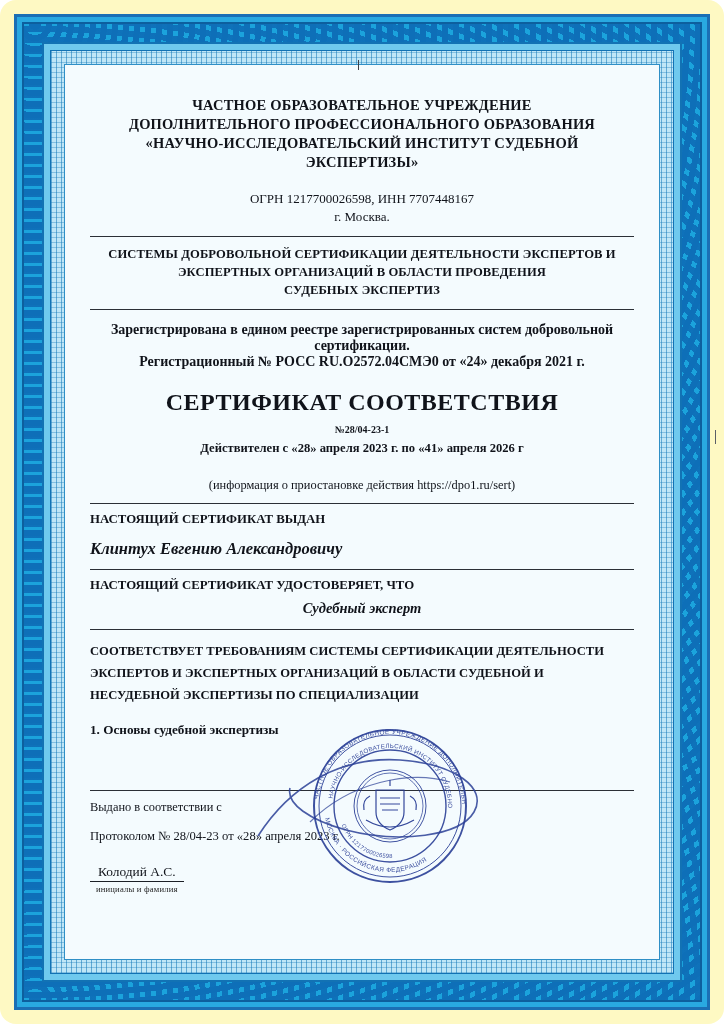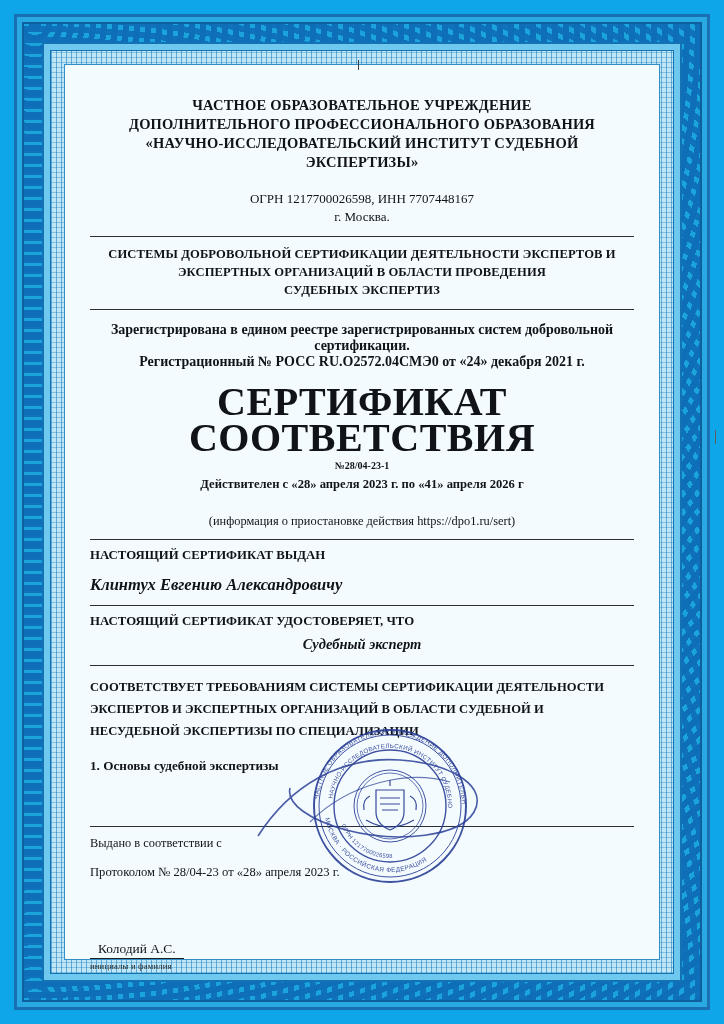--- a/index.html
+++ b/index.html
@@ -10,21 +10,22 @@
   body {
     width: 724px;
     height: 1024px;
     font-family: "Liberation Serif", serif;
     overflow: hidden;
   }
   .page {
     position: relative;
     width: 724px;
     height: 1024px;
-    background: #0ea5e9;
+    background: #fef9c3;
+    border-radius: 16px;
   }
 
   
   .border-outer {
     position: absolute;
     left: 14px; top: 14px;
     width: 696px; height: 996px;
     box-sizing: border-box;
     background: #29a9e1;
     border: 3px solid #1b6fb5;
@@ -119,21 +120,21 @@
     text-align: center;
     font-size: 14px;
     line-height: 16px;
     margin-top: 12px;
     font-weight: bold;
   }
 
   .cert-heading {
     text-align: center;
     font-weight: bold;
-    font-size: 40px;
+    font-size: 24px;
     line-height: 36px;
     margin-top: 14px;
     letter-spacing: .5px;
   }
   .cert-number {
     text-align: center;
     font-weight: bold;
     font-size: 10px;
     margin-top: 4px;
   }
@@ -202,22 +203,22 @@
     margin-top: 18px;
     position: relative;
     display: flex;
     align-items: flex-end;
     justify-content: space-between;
   }
   .sig-left {
     font-size: 12.8px;
   }
   .sig-right {
+    text-align: center;
     padding-right: 4px;
-    margin-top: 41px;
   }
   .sig-name {
     font-size: 13.4px;
     border-bottom: 1px solid #1b1f26;
     padding: 0 8px 1px 8px;
     display: inline-block;
   }
   .sig-caption {
     font-size: 8.6px;
     margin-top: 2px;

